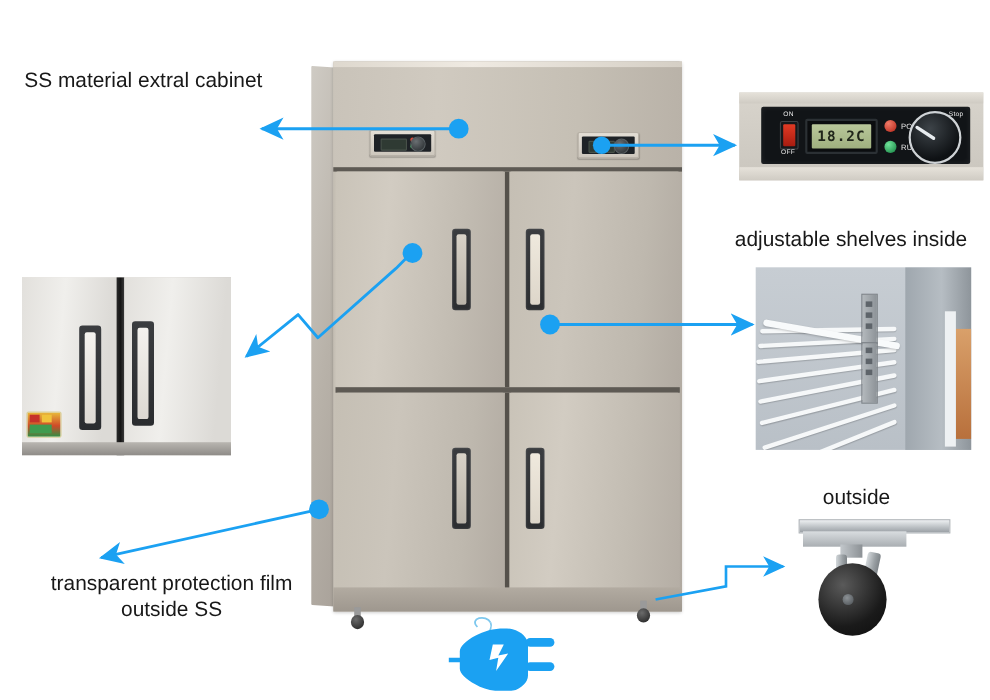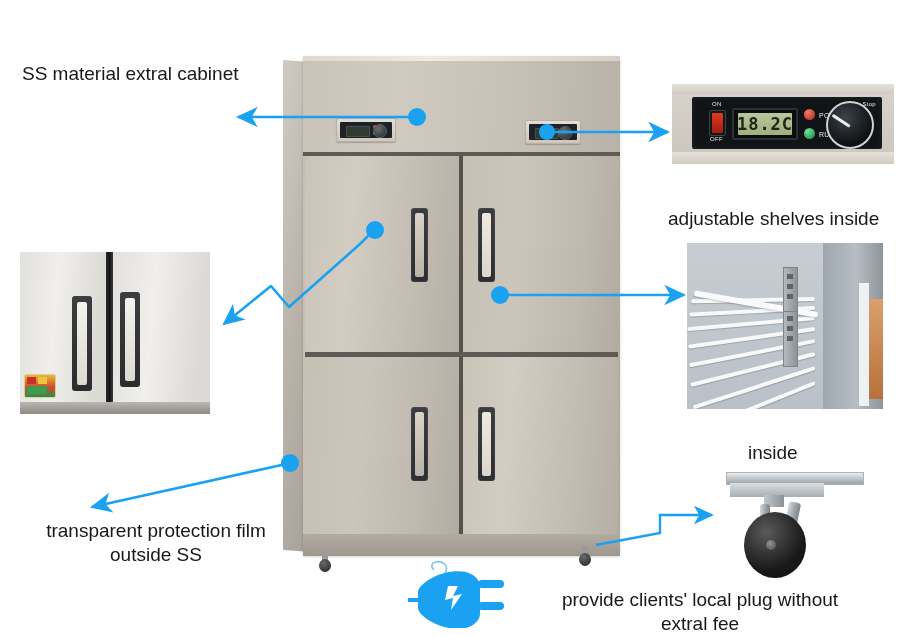--- a/index.html
+++ b/index.html
@@ -65,21 +65,21 @@
   .th-panel{position:absolute;background:#111417;border-radius:2px;
     box-shadow:inset 0 0 6px rgba(255,255,255,.08);}
   .th-sw{position:absolute;background:#15181b;border:1px solid #3c4145;border-radius:2px;}
   .th-sw .btn{position:absolute;left:2px;top:2px;right:2px;bottom:2px;border-radius:1px;
     background:linear-gradient(180deg,#e03a24,#a81c10);}
   .th-txt{position:absolute;color:#e9e9e9;font-size:6px;letter-spacing:.3px;
     font-family:"Liberation Sans",sans-serif;}
   .th-lcdbox{position:absolute;background:#0b0d0f;border:2px solid #2b3034;border-radius:2px;}
   .th-lcd{position:absolute;left:4px;top:3px;right:4px;bottom:3px;border-radius:1px;
     background:linear-gradient(180deg,#b9c79a,#9fb07f);
-    color:#20261a;font-family:"DejaVu Sans Mono",monospace;font-size:17px;font-weight:bold;
+    color:#20261a;font-family:"DejaVu Sans Mono",monospace;font-size:13px;font-weight:bold;
     display:flex;align-items:center;justify-content:center;letter-spacing:1px;}
   .th-led{position:absolute;width:11px;height:11px;border-radius:50%;}
   .th-led.red{background:radial-gradient(circle at 34% 30%,#f07a68,#b32316);}
   .th-led.green{background:radial-gradient(circle at 34% 30%,#6fe39a,#13803f);}
   .th-dial{position:absolute;width:44px;height:44px;border-radius:50%;
     background:radial-gradient(circle at 40% 32%,#3d4348,#0e1114 70%);
     border:2px solid #cfd3d6;}
   .th-dial .pointer{position:absolute;left:50%;top:50%;width:21px;height:3px;background:#e8ecef;
     transform-origin:0 50%;transform:rotate(213deg);border-radius:2px;}
 
@@ -326,18 +326,16 @@
 
   <div class="lbl" style="left:22px;top:62px;">SS material extral cabinet</div>
 
 
 
   <div class="lbl center" style="left:22px;top:519px;width:268px;">transparent protection film
 outside SS</div>
 
   <div class="lbl" style="left:668px;top:207px;">adjustable shelves inside</div>
 
-  <div class="lbl" style="left:748px;top:441px;">inside</div>
-
-  <div class="lbl center" style="left:503px;top:588px;width:394px;">provide clients' local plug without
-extral fee</div>
+  <div class="lbl" style="left:748px;top:441px;">outside</div>
+
 
 </div>
 
 </body></html>

